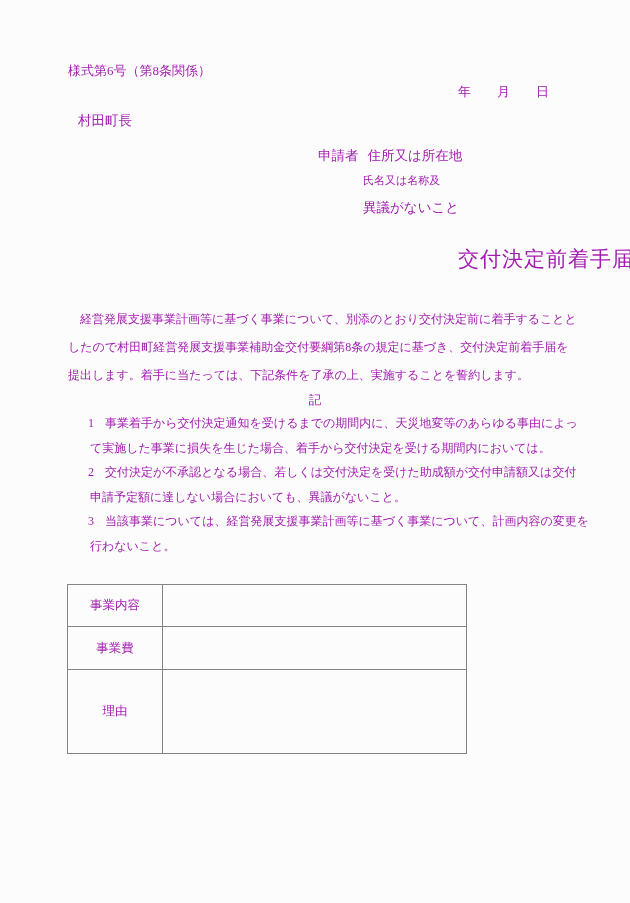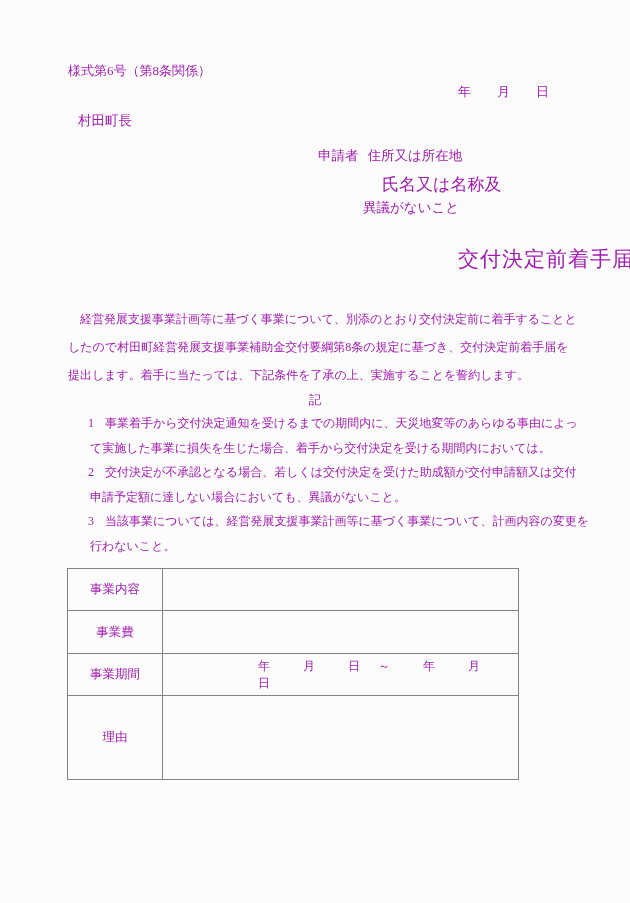--- a/index.html
+++ b/index.html
@@ -14,21 +14,21 @@
     overflow:hidden;
   }
   .abs { position:absolute; white-space:nowrap; }
 
   .form-no   { left:68px;  top:62px;  font-size:13px; }
   .date-line { right:81px; top:83px;  font-size:13px; }
   .addressee { left:78px;  top:112px; font-size:13.5px; }
 
   .app-l1 { left:318px; top:147px; font-size:13.5px; }
   .app-l1 .app-val { margin-left:9px; }
-  .app-l2 { left:363px; top:173px; font-size:17px;margin-left:19px; }
+  .app-l2 { left:363px; top:173px; font-size:11px; }
   .app-l3 { left:363px; top:199px; font-size:13.5px; }
 
   .doc-title {
     left:0; top:241px; width:630px;
     text-align:right; font-size:21px; font-weight:normal;
     margin:4px; letter-spacing:1px;
   }
 
   .body-par { left:68px; top:289px; font-size:12px; line-height:28px;margin-top:16px; }
   .bline { white-space:nowrap; }
@@ -36,22 +36,22 @@
 
   .ki-heading { left:68px; top:392px; width:494px; text-align:center; font-size:12.5px; }
 
   .cond-list { left:88px; top:411px; font-size:12px; line-height:24.6px; }
   .lline { white-space:nowrap; }
   .lline .num  { display:inline-block; min-width:7px; }
   .lline .ltxt { margin-left:10px; }
   .lline.cont  { padding-left:2px; }
 
   table.details {
-    position:absolute; left:67px; top:568px;
-    width:452px; border-collapse:collapse;
+    position:absolute; left:67px; top:584px;
+    width:400px; border-collapse:collapse;
     table-layout:fixed;
     border-radius:9px;
   }
   table.details td { border:1px solid #848484; padding:0; vertical-align:middle; background:#fcfcfc; }
   td.lab { width:94px; text-align:center; font-size:12.5px; }
   td.val { font-size:12px; }
   tr.r1 td { height:41px; }
   tr.r2 td { height:42px; }
   tr.r3 td { height:41px; }
   tr.r4 td { height:83px; }
@@ -104,24 +104,20 @@
   <table class="details">
     <tbody>
         <tr class="r1">
       <td class="lab">事業内容</td>
       <td class="val"></td>
     </tr>
     <tr class="r2">
       <td class="lab">事業費</td>
       <td class="val"></td>
     </tr>
-    <tr class="r3">
-      <td class="lab">事業期間</td>
-      <td class="val period">年　　月　　日　～　　年　　月　　日</td>
-    </tr>
     <tr class="r4">
       <td class="lab">理由</td>
       <td class="val"></td>
     </tr>
   </tbody>
     </table>
 
 </div>
 
 </body></html>

